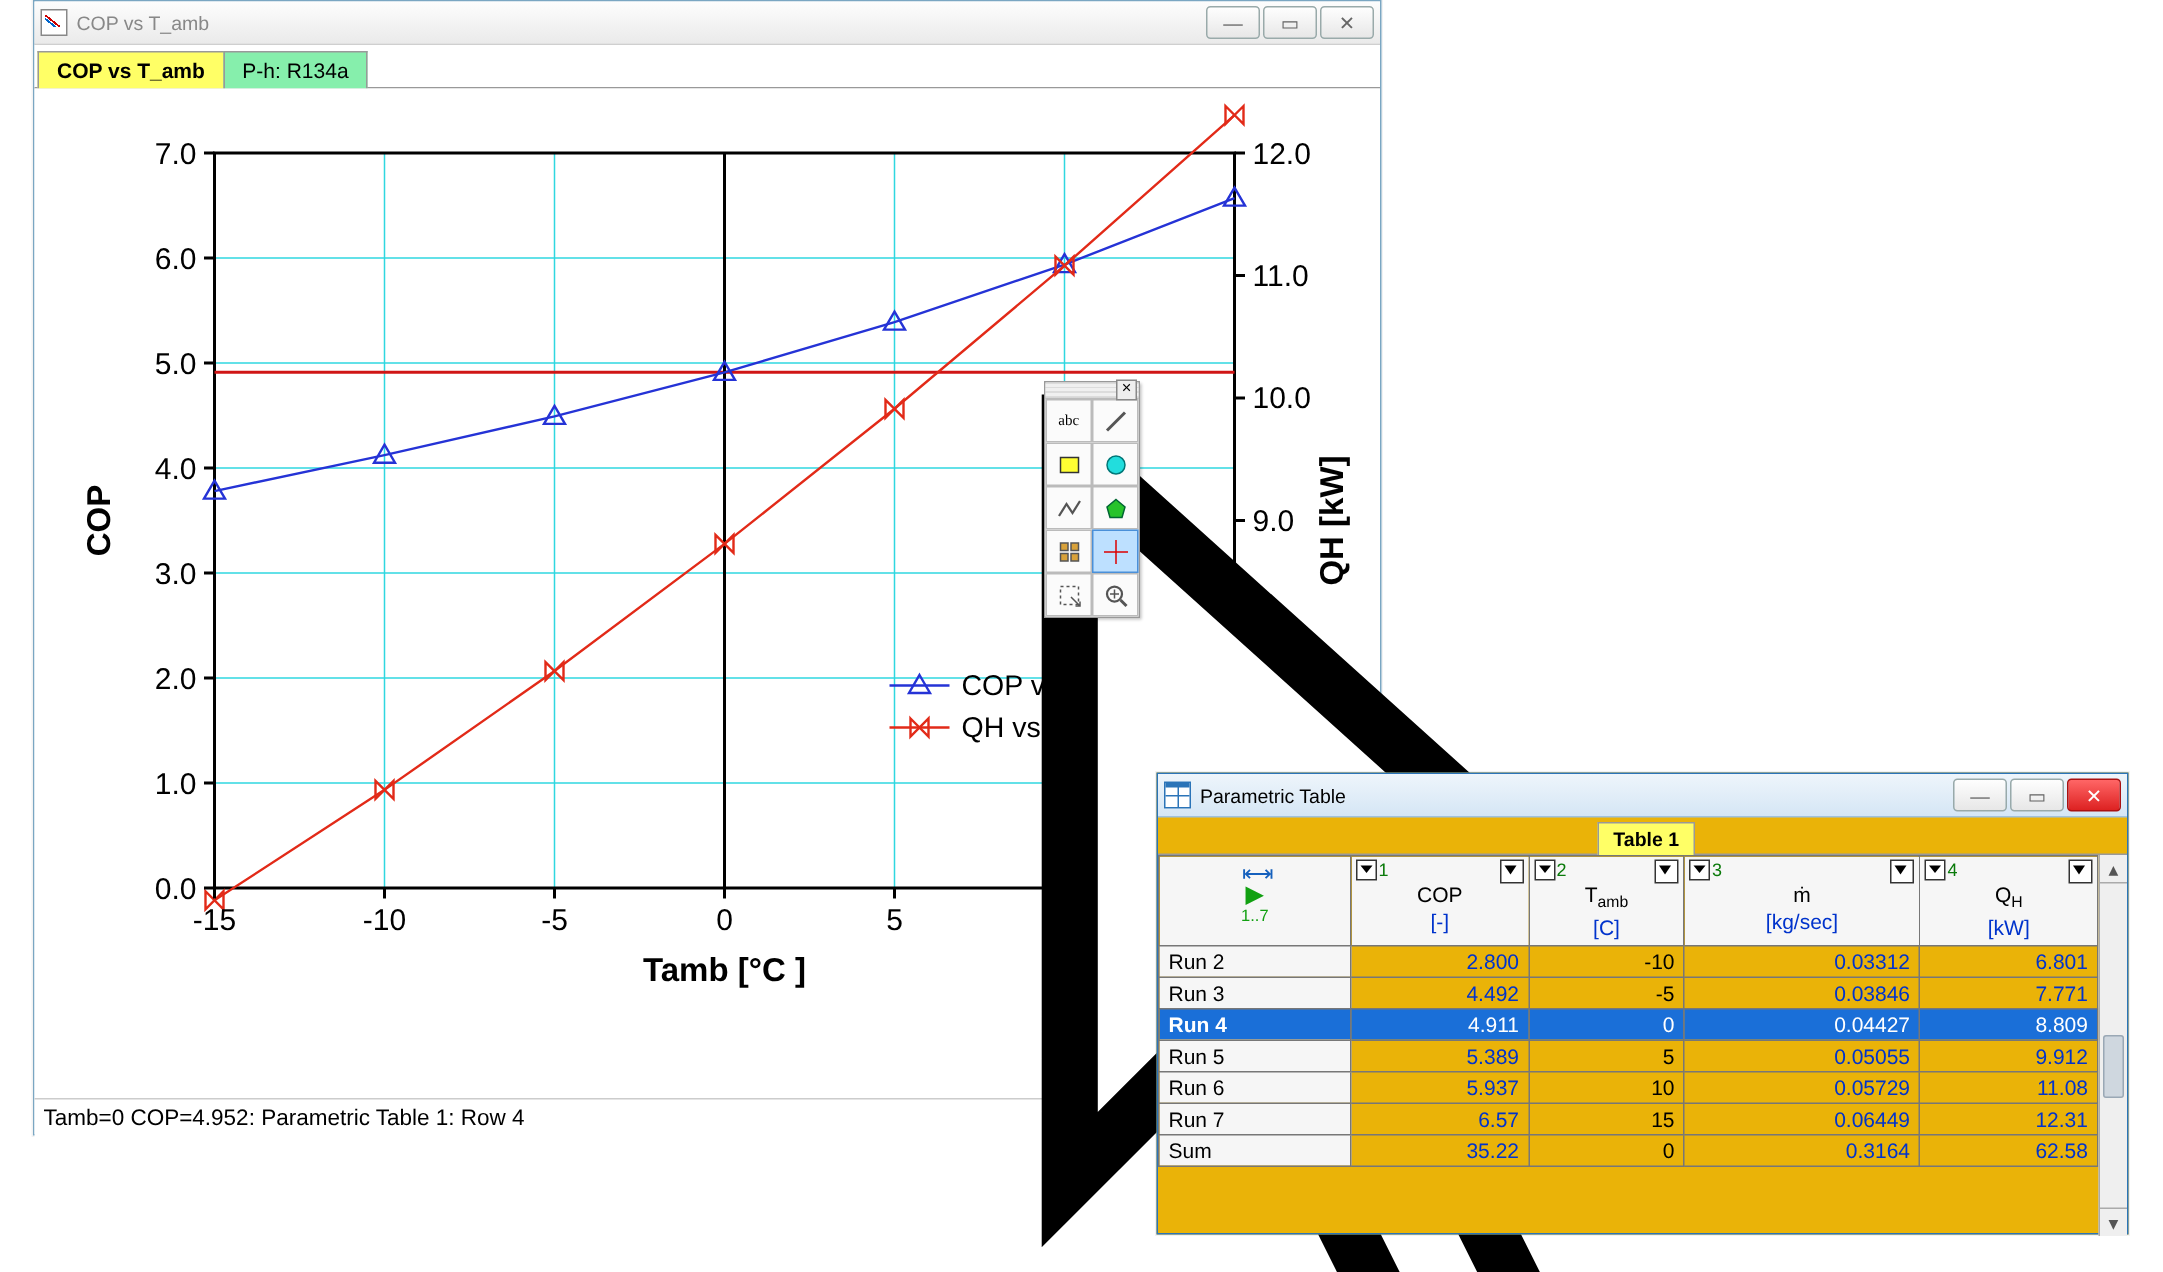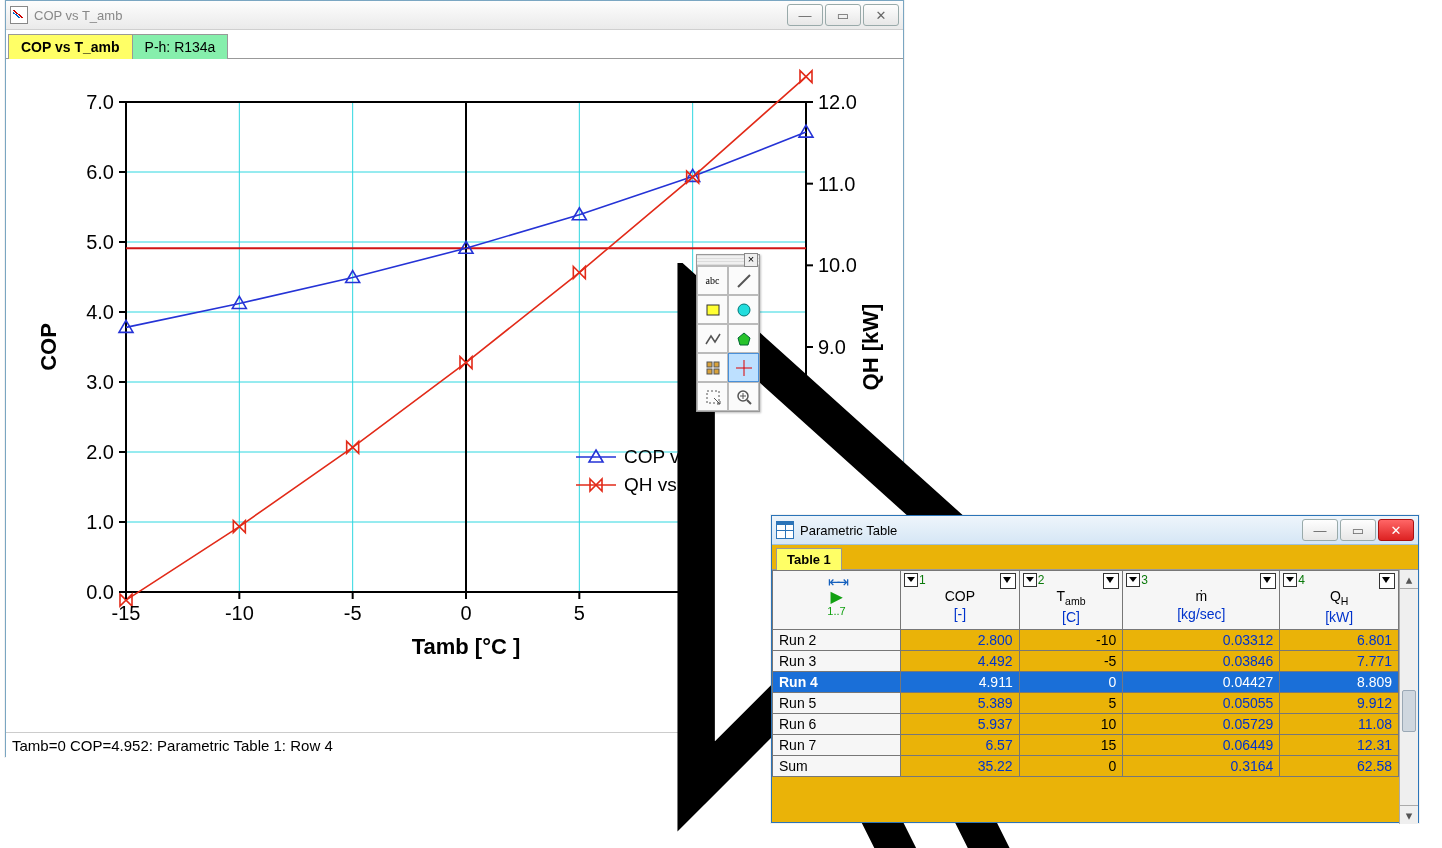--- a/index.html
+++ b/index.html
@@ -7,21 +7,21 @@
     width: 1442px; height: 848px;
     font-family: "Segoe UI", Tahoma, Arial, sans-serif;
     font-size: 13px;
     background: #ffffff;
     position: relative;
   }
 
   
   .plot-window {
     position: absolute;
-    left: 5px; top: 0px;
+    left: 22px; top: 0px;
     width: 897px; height: 755px;
     border: 1px solid #7aa6c2;
     background: #fff;
     box-shadow: 0 0 0 1px rgba(0,0,0,0.05);
   }
   .titlebar {
     height: 28px;
     background: linear-gradient(#fdfdfd,#eaeaea);
     border-bottom: 1px solid #cfcfcf;
     display: flex; align-items: center;
@@ -135,21 +135,21 @@
     border:1px solid #2b74b8;
     background:
       linear-gradient(#2b74b8,#2b74b8) 0 0/100% 3px no-repeat,
       linear-gradient(#2b74b8,#2b74b8) 0 50%/100% 1px no-repeat,
       linear-gradient(#2b74b8,#2b74b8) 50% 0/1px 100% no-repeat,
       #fff;
   }
   .table-window .win-btn.close-red{ }
   .table-tabs {
     height: 24px; display:flex; align-items:flex-end;
-    padding-left:4px; border-bottom:1px solid #999;
+    padding-left:4px; border-bottom:1px solid #999;justify-content:center;
   }
   .table-tabs .tab { font-weight:bold; padding:3px 10px; font-size:13px;}
   .table-body {
     display:flex; height: calc(100% - 28px - 24px);
     overflow:hidden;
   }
   .grid-viewport { flex:1; overflow:hidden; position:relative;}
   table.ptable {
     border-collapse: collapse;
     width: 100%;

